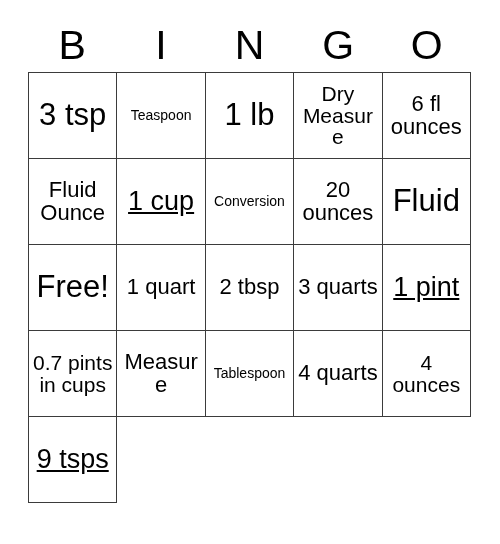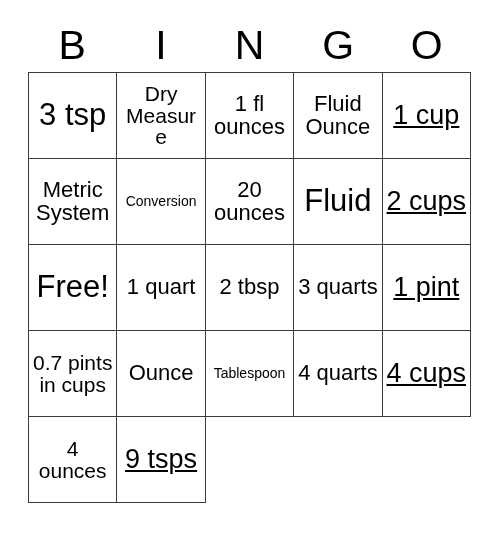--- a/index.html
+++ b/index.html
@@ -107,47 +107,47 @@
       <span class="header-letter">O</span>
     </div>
   </div>
 
   <div class="grid">
 
     <div class="cell">
         <span class="cell-text sz-xl">3 tsp</span>
       </div>
     <div class="cell">
+        <span class="cell-text sz-xs">Teaspoon</span>
+      </div>
+    <div class="cell">
+        <span class="cell-text sz-xl">1 lb</span>
+      </div>
+    <div class="cell">
         <span class="cell-text sz-sm">Dry Measure</span>
       </div>
     <div class="cell">
-        <span class="cell-text sz-md">1 fl ounces</span>
+        <span class="cell-text sz-md">6 fl ounces</span>
       </div>
 
     <div class="cell">
         <span class="cell-text sz-md">Fluid Ounce</span>
       </div>
     <div class="cell">
         <span class="cell-text sz-lg">1 cup</span>
-      </div>
-    <div class="cell">
-        <span class="cell-text sz-md">Metric System</span>
       </div>
     <div class="cell">
         <span class="cell-text sz-xs">Conversion</span>
       </div>
     <div class="cell">
         <span class="cell-text sz-md">20 ounces</span>
       </div>
 
     <div class="cell">
         <span class="cell-text sz-xl">Fluid</span>
-      </div>
-    <div class="cell">
-        <span class="cell-text sz-lg">2 cups</span>
       </div>
     <div class="cell">
         <span class="cell-text sz-xl">Free!</span>
       </div>
     <div class="cell">
         <span class="cell-text sz-md">1 quart</span>
       </div>
     <div class="cell">
         <span class="cell-text sz-md">2 tbsp</span>
       </div>
@@ -155,31 +155,28 @@
     <div class="cell">
         <span class="cell-text sz-md">3 quarts</span>
       </div>
     <div class="cell">
         <span class="cell-text sz-lg">1 pint</span>
       </div>
     <div class="cell">
         <span class="cell-text sz-sm">0.7 pints in cups</span>
       </div>
     <div class="cell">
-        <span class="cell-text sz-md">Ounce</span>
+        <span class="cell-text sz-md">Measure</span>
       </div>
     <div class="cell">
         <span class="cell-text sz-xs">Tablespoon</span>
       </div>
 
     <div class="cell">
         <span class="cell-text sz-md">4 quarts</span>
-      </div>
-    <div class="cell">
-        <span class="cell-text sz-lg">4 cups</span>
       </div>
     <div class="cell">
         <span class="cell-text sz-sm">4 ounces</span>
       </div>
     <div class="cell">
         <span class="cell-text sz-lg">9 tsps</span>
       </div>
 
   </div>
 </div>

